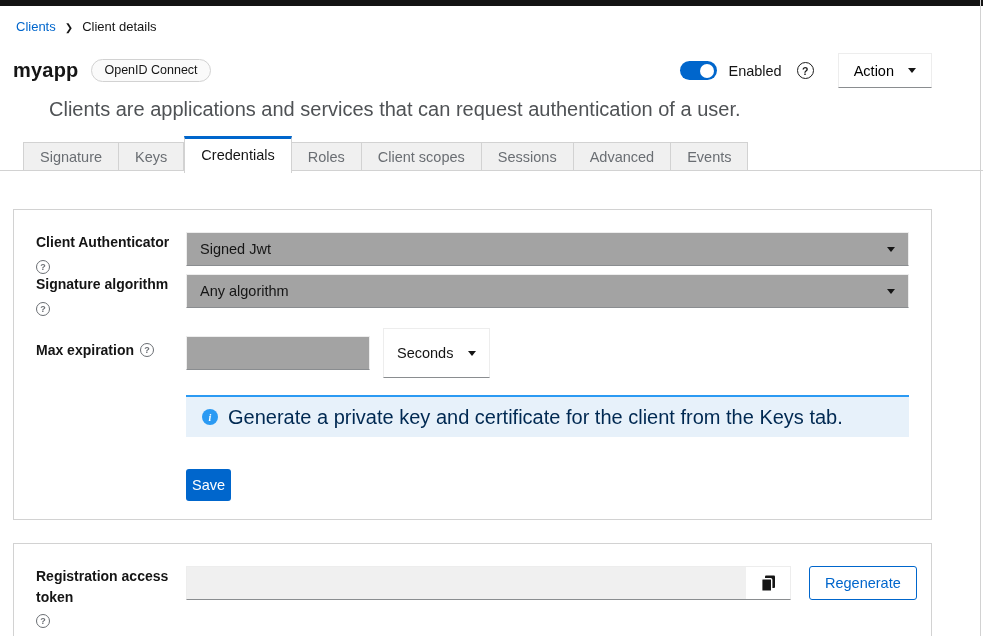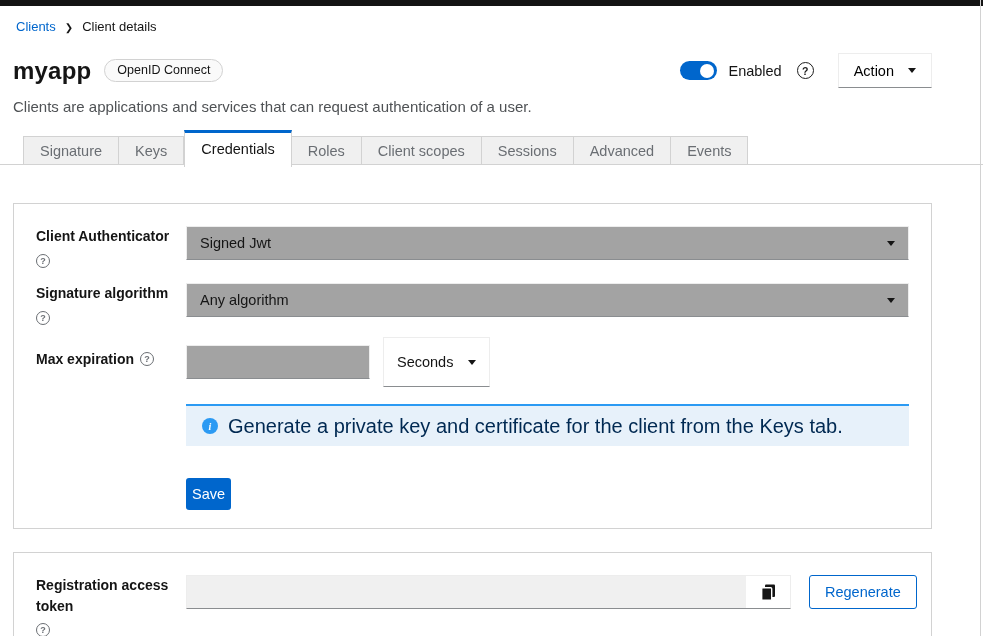--- a/index.html
+++ b/index.html
@@ -16,42 +16,42 @@
 
   
   .breadcrumb { margin-top:13px; padding-left:3px; display:flex; align-items:center; gap:9px; font-size:13px; }
   .crumb-link { color:#0066cc; text-decoration:none; cursor:pointer; }
   .crumb-sep { color:#151515; font-size:10px; line-height:1; transform:translateY(1px); }
   .crumb-current { color:#151515; }
 
   
   .header-row { margin-top:19px; display:flex; align-items:center; justify-content:space-between; }
   .title-group { display:flex; align-items:center; gap:13px; }
-  .page-title { font-size:24px; font-weight:600; letter-spacing:0.2px; }
+  .page-title { font-size:20px; font-weight:600; letter-spacing:0.2px; }
   .proto-badge {
     font-size:12.5px; color:#151515; background:#fafafa; border:1px solid #d2d2d2;
     border-radius:14px; padding:4px 12px; line-height:1.1;
   }
   .header-controls { display:flex; align-items:center; }
   .switch { width:37px; height:19px; border-radius:10px; background:#0066cc; position:relative; cursor:pointer; flex:0 0 auto; }
   .switch .knob { position:absolute; top:2.5px; right:3px; width:14px; height:14px; border-radius:50%; background:#fff; }
   .enabled-label { margin-left:11px; font-size:14.5px; }
   .help-circle-dark {
     margin-left:15px; width:17px; height:17px; border:1.8px solid #1c1c1c; border-radius:50%;
     display:inline-flex; align-items:center; justify-content:center;
     font-size:10.5px; font-weight:700; color:#1c1c1c; cursor:pointer;
   }
   .action-toggle {
     margin-left:24px; height:35px; padding:0 15px; background:#fff;
     border:1px solid #ededed; border-bottom:1px solid #8a8d90;
     display:flex; align-items:center; gap:14px; font-size:14.5px; cursor:pointer;
   }
   .caret { width:0; height:0; border-left:4.5px solid transparent; border-right:4.5px solid transparent; border-top:5px solid #151515; }
 
-  .page-description { margin-top:10px; font-size:15px; color:#4f5255; }
+  .page-description { margin-top:10px; font-size:20px; color:#4f5255;margin-left:36px; }
 
   
   .tabs-strip {
     margin-top:13px; margin-left:-13px; width:983px; padding-left:23px;
     display:flex; align-items:flex-end; height:37px; border-bottom:1px solid #d2d2d2;
   }
   .tab {
     background:#f0f0f0; color:#6a6e73; font-size:14.5px; height:28px;
     padding:0 16px; display:flex; align-items:center; cursor:pointer;
     border-top:1px solid #d2d2d2; border-right:1px solid #d2d2d2; white-space:nowrap;
@@ -62,21 +62,21 @@
     border-top:3px solid #0066cc; border-left:1px solid #d2d2d2; border-right:1px solid #d2d2d2;
     padding-bottom:3px;
   }
 
   
   .card { border:1px solid #d2d2d2; background:#fff; }
   .card-credentials { margin-top:38px; padding:22px 22px 18px 22px; }
   .card-registration { margin-top:23px; padding:22px 22px 20px 22px; }
 
   .frow { display:grid; grid-template-columns:150px 1fr; align-items:start; }
-  .mb15 { margin-bottom:15px; }
+  .mb15 { margin-bottom:0; }
   .flabel { font-weight:700; font-size:14px; line-height:20px; }
   .help-circle {
     width:14px; height:14px; border:1.2px solid #6a6e73; border-radius:50%;
     display:inline-flex; align-items:center; justify-content:center;
     font-size:9px; font-weight:700; color:#6a6e73; cursor:pointer; flex:0 0 auto;
   }
   .label-stack .help-circle { margin-top:8px; display:inline-flex; }
   .label-inline { display:flex; align-items:center; gap:6px; flex-wrap:wrap; }
   .label-inline .flabel { display:inline; }
 

